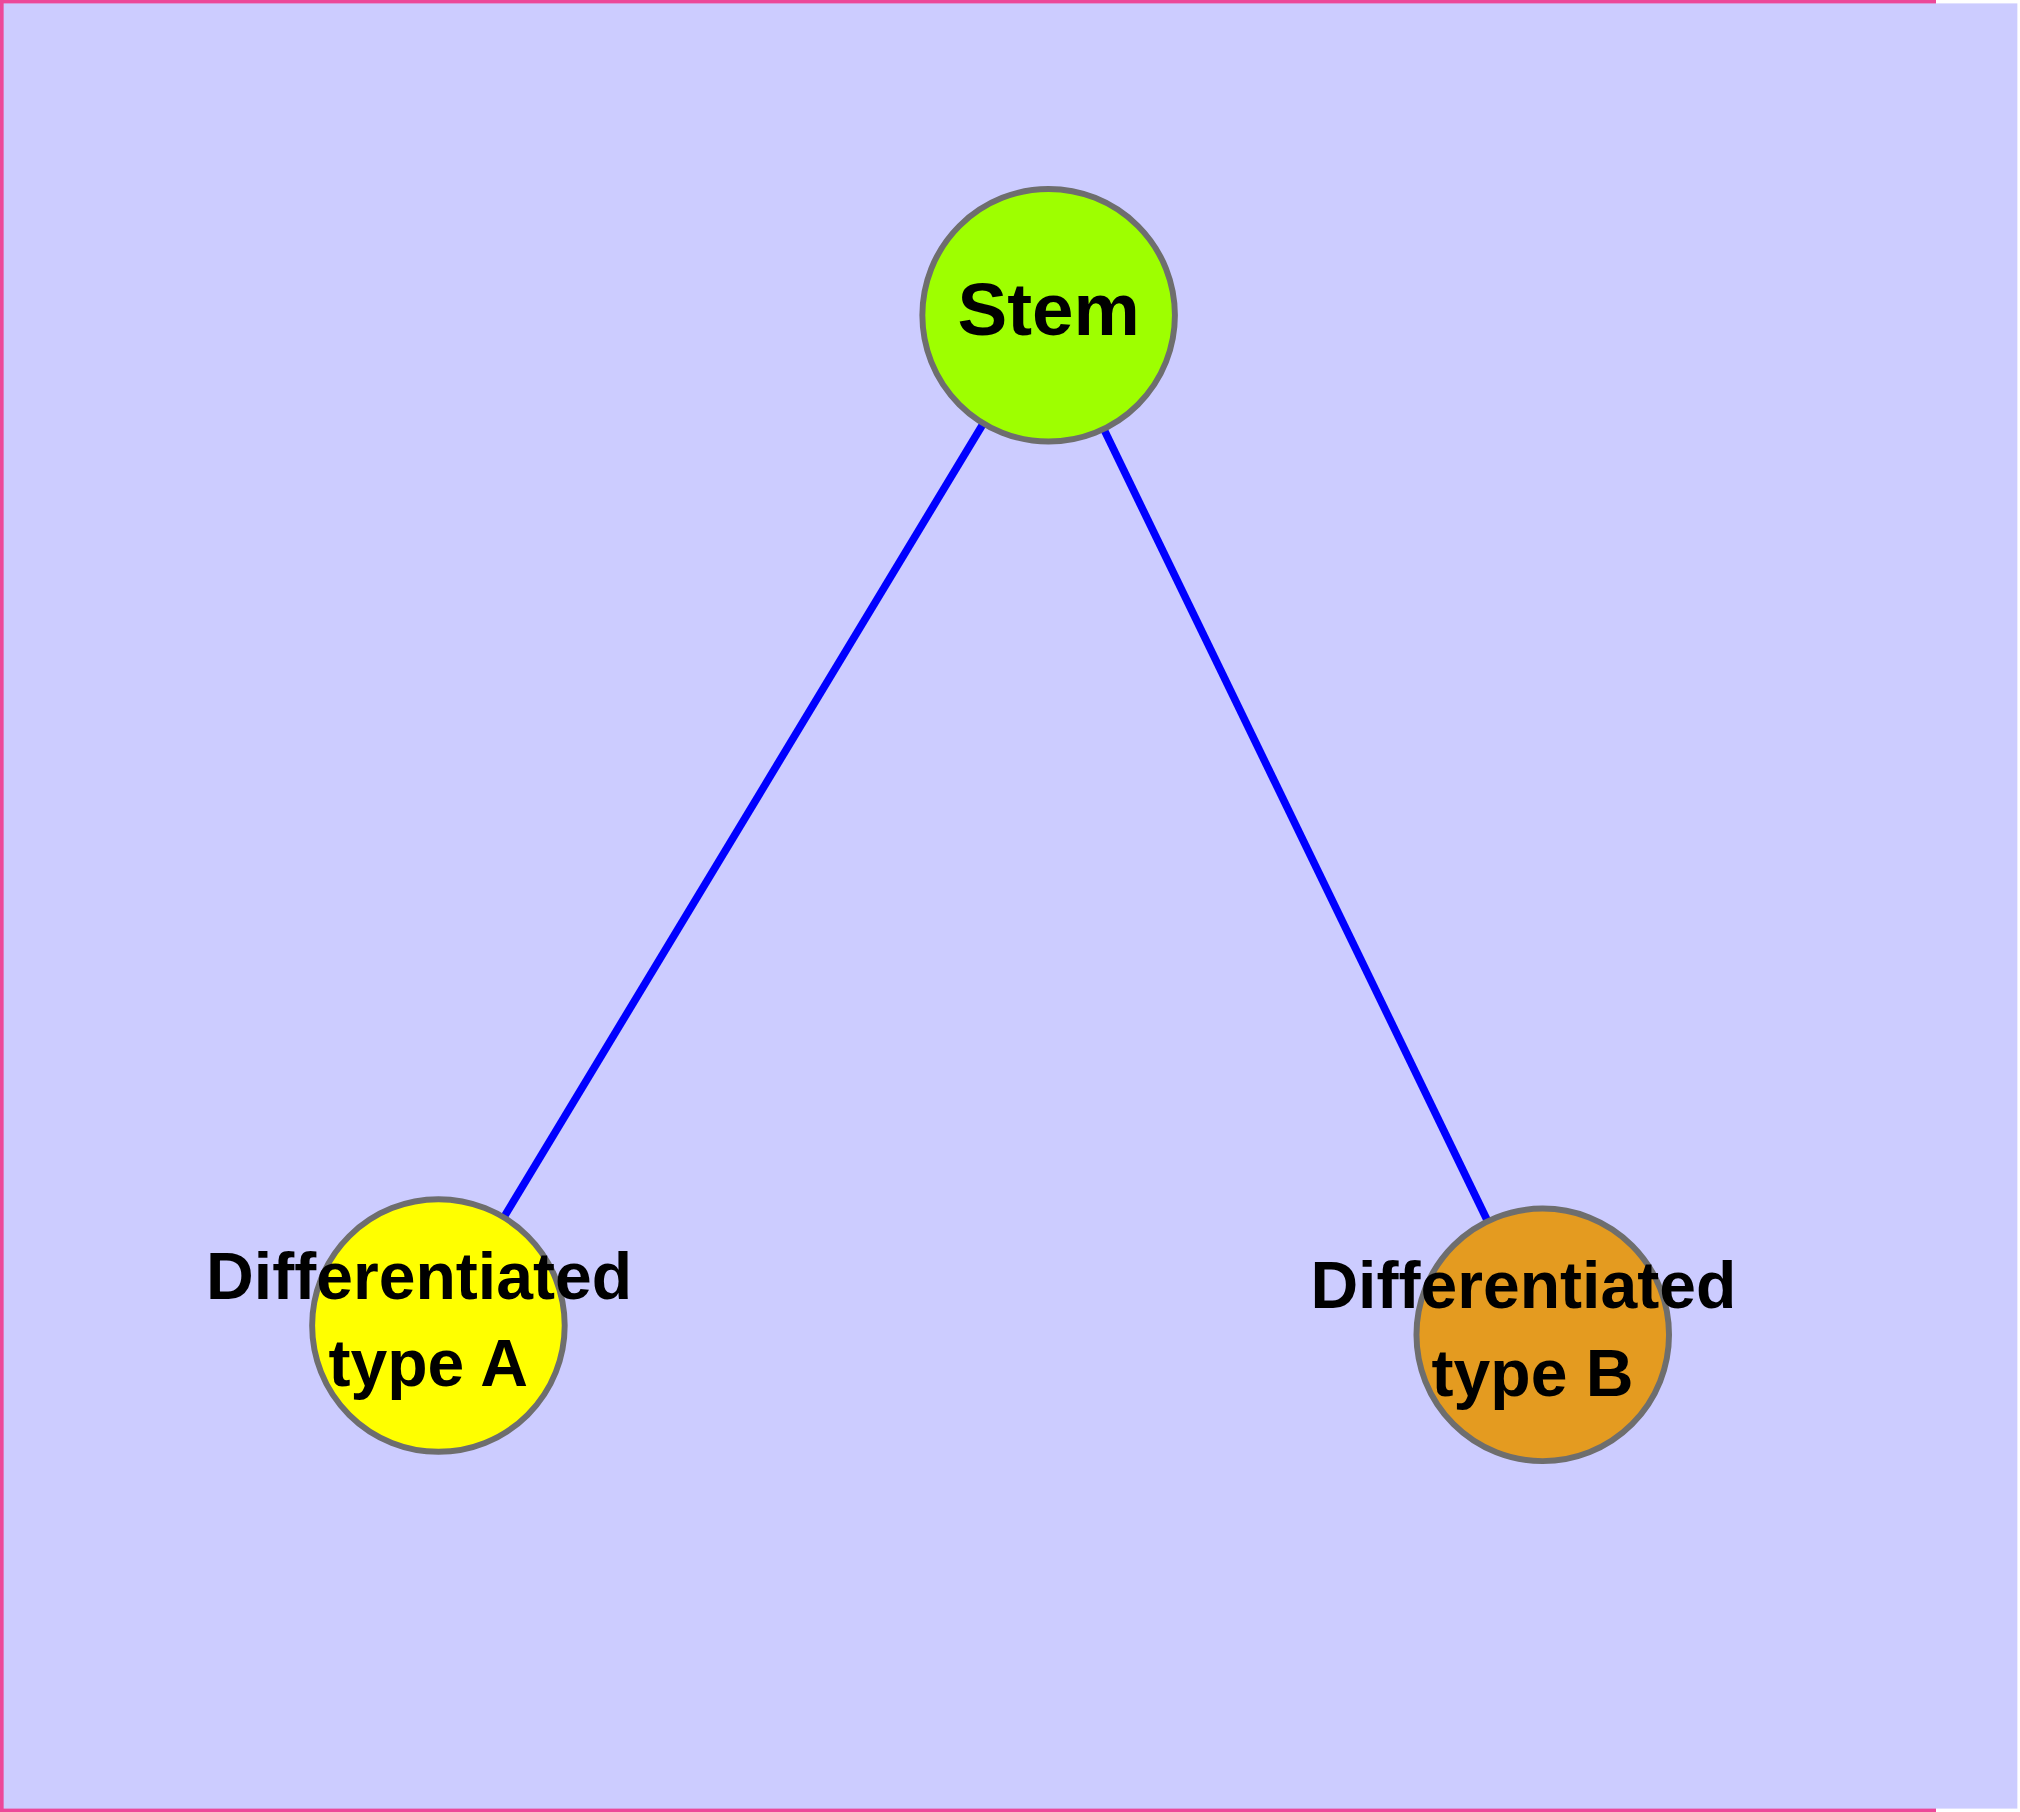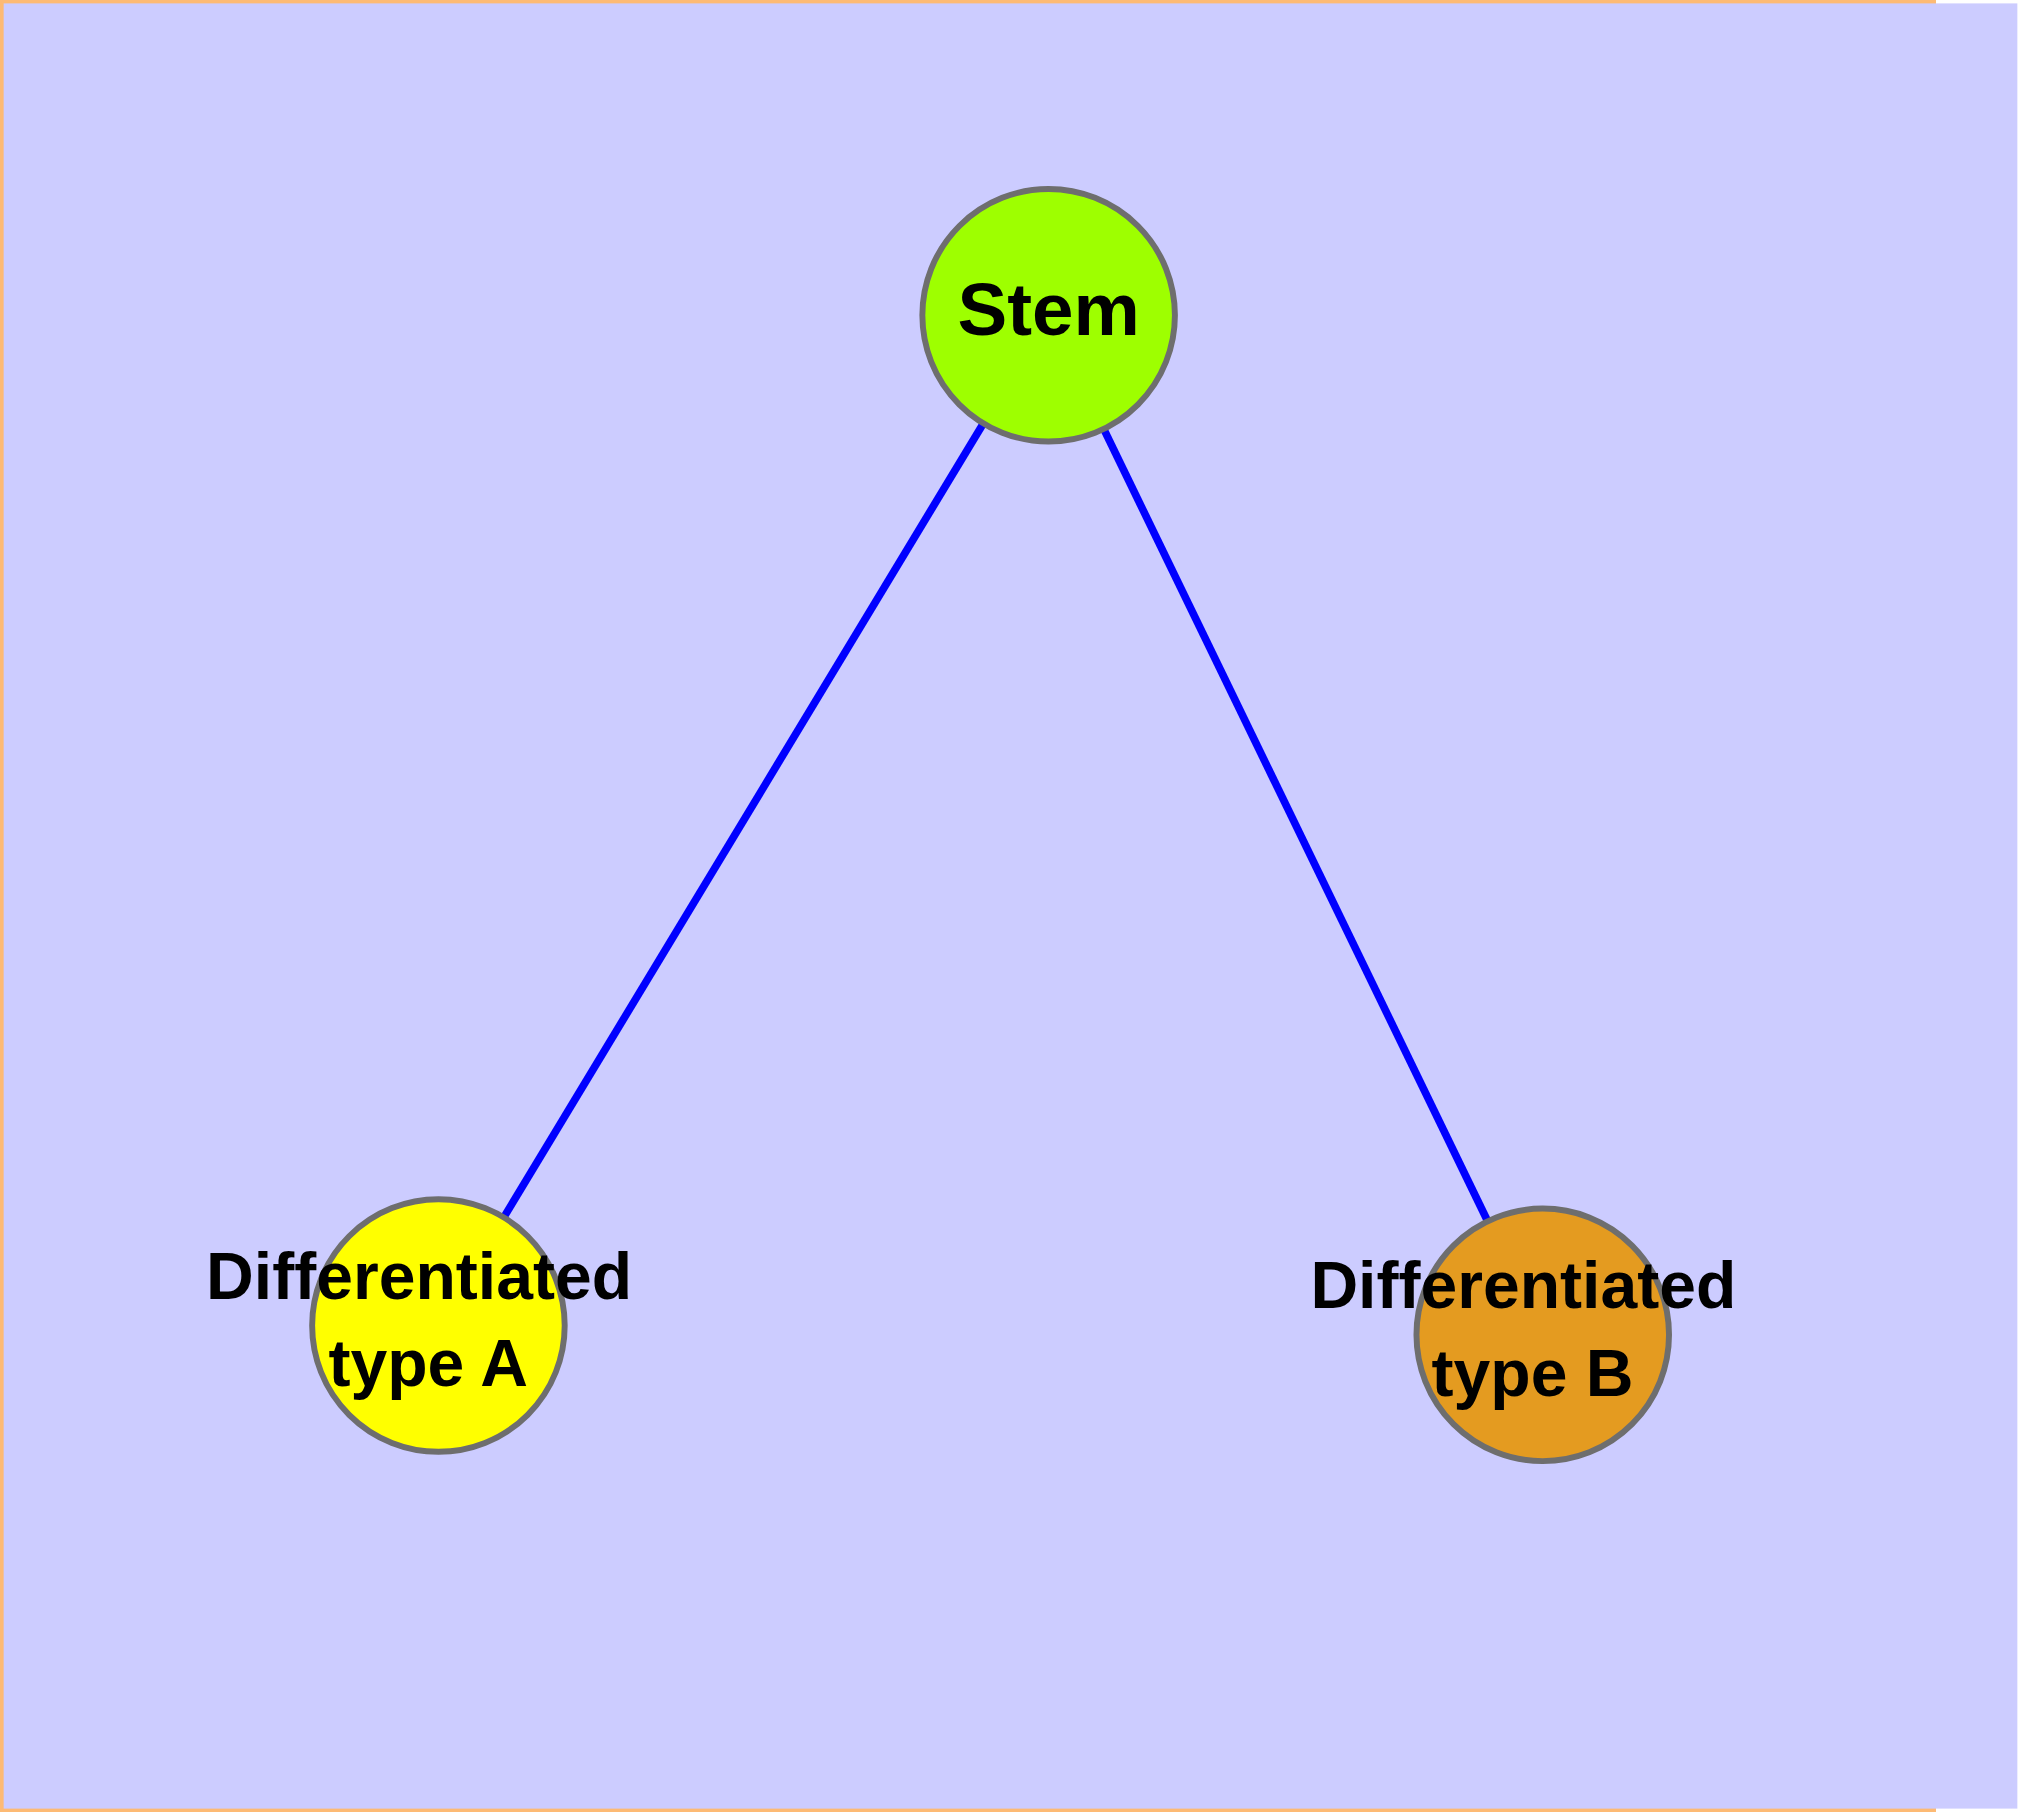--- a/index.html
+++ b/index.html
@@ -32,21 +32,21 @@
     fill: #000000;
     font-family: "Liberation Sans", sans-serif;
     dominant-baseline: middle;
     text-anchor: middle;
     paint-order: normal;
   }
 </style>
 </head>
 <body style="width: 2021px; height: 1812px;">
 
-<div id="graph-canvas" style="width: 1936px; height: 1812px; background: #fdba74;">
+<div id="graph-canvas" style="width: 1936px; height: 1812px; background: #ec4899;">
   <svg id="graph-svg" viewBox="0 0 2384 2138" xmlns="http://www.w3.org/2000/svg">
 
     <rect id="bg-rect" x="4" y="4" width="2376" height="2130" fill="#ccccff"></rect>
 
     <g id="edges-layer">
       <line id="edge-stem-to-a" x1="1161.5139179983846" y1="496.97140242489644" x2="592.4860820016153" y2="1439.0285975751035" stroke="#0000ff" stroke-width="9" stroke-linecap="butt"></line>
       <line id="edge-stem-to-b" x1="1300.6718144587205" y1="503.3845502467252" x2="1756.3281855412795" y2="1443.6154497532748" stroke="#0000ff" stroke-width="9" stroke-linecap="butt"></line>
     </g>
 
     <g id="nodes-layer">

